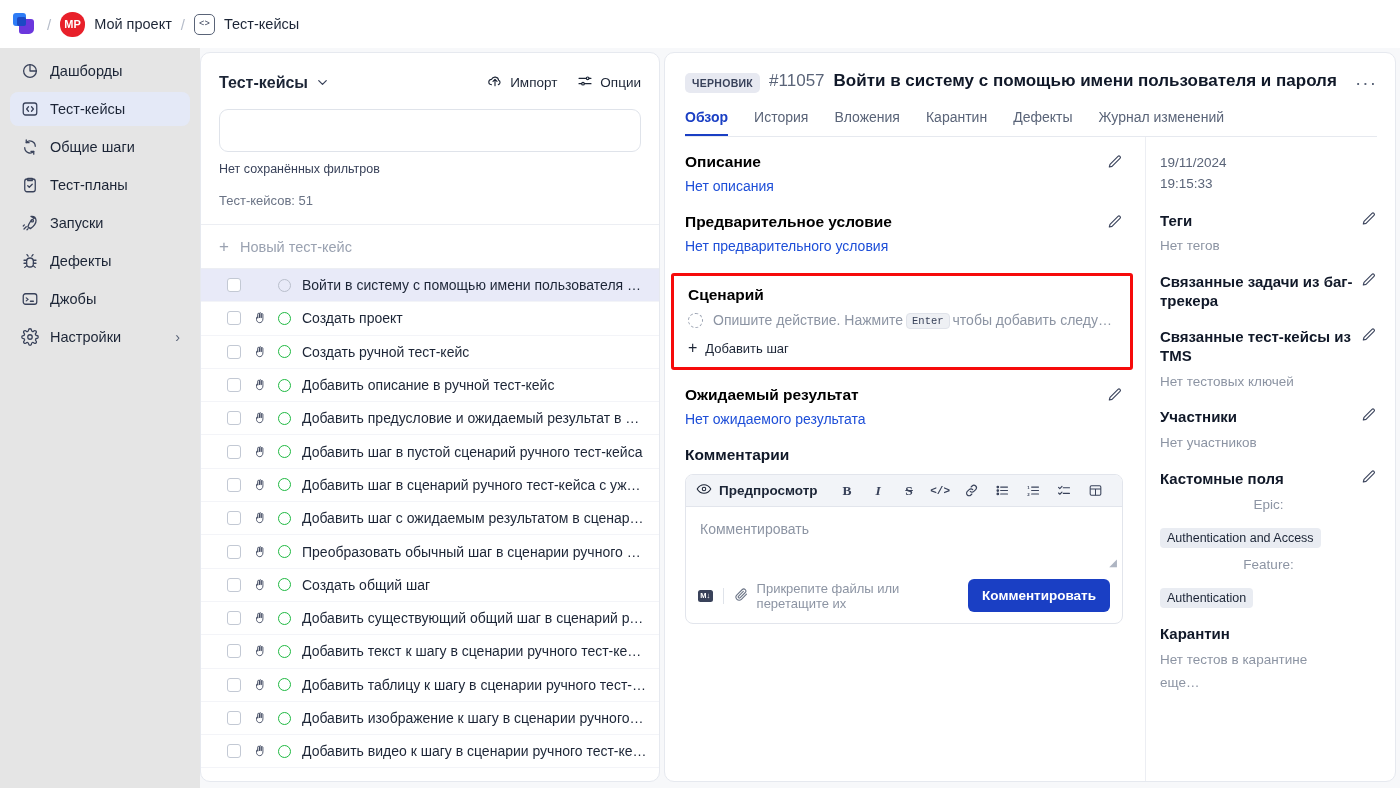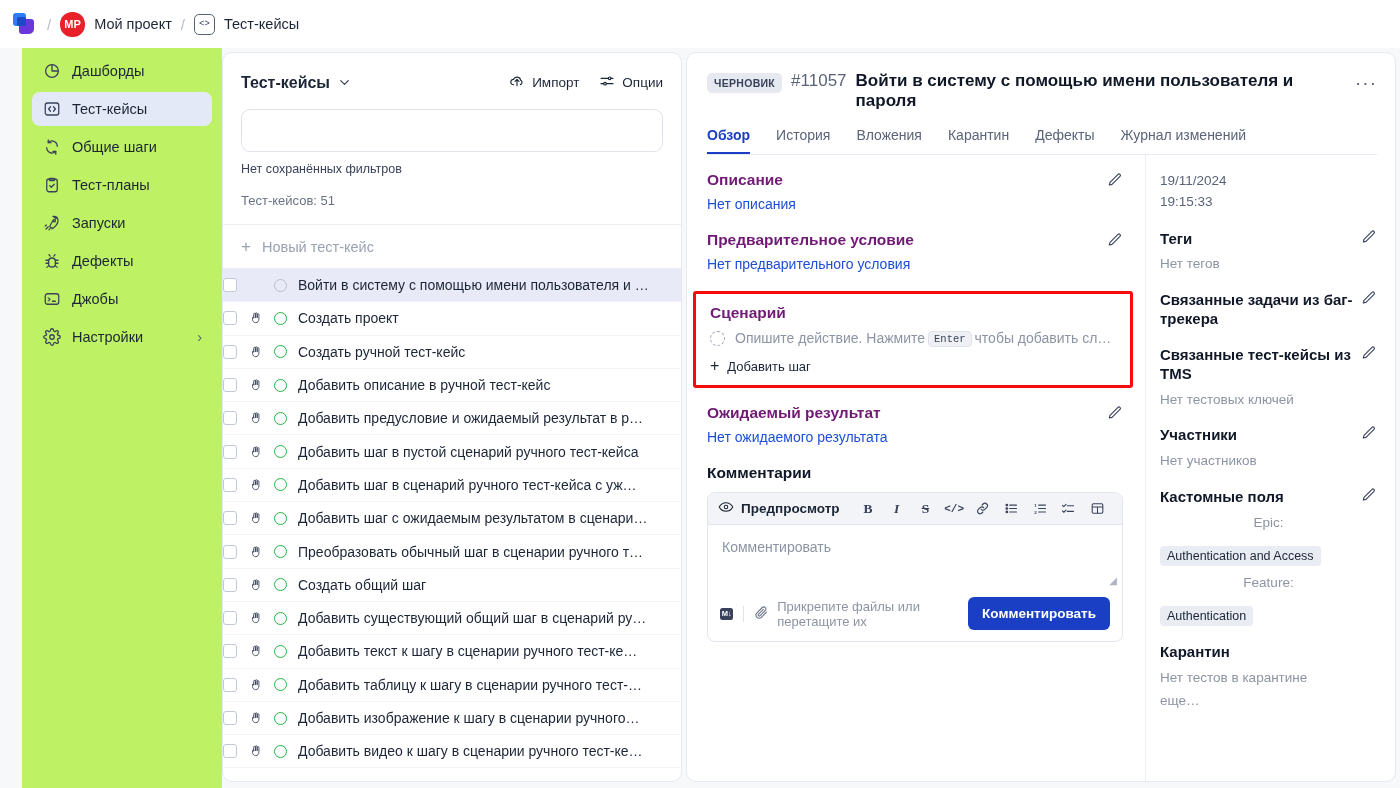--- a/index.html
+++ b/index.html
@@ -39,21 +39,21 @@
   .doc-link { display:flex; align-items:center; gap:8px; font-size:14.5px; color:#1c2536; cursor:pointer; }
   .avatar {
     width:30px; height:30px; border-radius:50%;
     background: linear-gradient(145deg,#4a5a70 0%,#2b3646 55%,#141b26 100%);
   }
 
   
   .body { flex:1; display:flex; min-height:0; }
 
   
-  .nav { width:200px; flex:0 0 200px; background:#bef264; padding:6px 10px 0 10px;margin-left:22px; }
+  .nav { width:200px; flex:0 0 200px; background:#e5e5e5; padding:6px 10px 0 10px; }
   .nav-item {
     height:34px; display:flex; align-items:center; gap:11px;
     padding:0 10px; border-radius:8px; margin-bottom:4px;
     font-size:14.5px; color:#1c2536; cursor:pointer;
   }
   .nav-item.active { background:#e4e9f7; font-weight:500; }
   .nav-ico { width:19px; height:19px; flex:0 0 19px; display:flex; align-items:center; justify-content:center; color:#39425a; }
   .nav-ico svg { width:18px; height:18px; display:block; }
   .nav-chev { margin-left:auto; color:#5a6478; }
 
@@ -75,21 +75,21 @@
   .no-filters { font-size:12.5px; color:#39425a; margin-top:10px; font-weight:500; }
   .tc-count { font-size:13px; color:#6a7385; margin-top:17px; }
   .new-case {
     display:flex; align-items:center; gap:11px; padding:13px 18px;
     font-size:14.5px; color:#9aa2b1; border-bottom:1px solid #eceef3; cursor:pointer;
   }
   .new-case .plus { color:#9aa2b1; font-size:17px; line-height:1; }
   .case-list { flex:1; overflow:hidden; }
   .case-row {
     display:flex; align-items:center; gap:11px;
-    height:33.3px; padding:0 12px 0 0; cursor:pointer;
+    height:33.3px; padding:0 12px 0 26px; cursor:pointer;
     border-bottom:1px solid #f3f4f8;
   }
   .case-row.selected { background:#e8eaf8; }
   .cbx { width:14px; height:14px; flex:0 0 14px; border:1.3px solid #c3c9d4; border-radius:3px; background:#fff; }
   .hand { width:15px; flex:0 0 15px; color:#39425a; display:flex; align-items:center; justify-content:center; }
   .hand svg { width:14px; height:14px; }
   .circ { width:13px; height:13px; flex:0 0 13px; border-radius:50%; border:1.6px solid #1fb942; }
   .circ.muted { border-color:#b9bfcc; }
   .case-label {
     font-size:14px; color:#1c2536; white-space:nowrap; overflow:hidden;
@@ -111,21 +111,21 @@
   .case-title { font-size:17px; font-weight:700; color:#101828; }
   .dots { margin-left:auto; color:#5a6478; font-size:19px; letter-spacing:1px; cursor:pointer; line-height:1; padding-top:2px; }
   .tabs { display:flex; gap:26px; margin-top:16px; border-bottom:1px solid #e6e9ef; }
   .tab { font-size:14px; color:#5a6478; padding-bottom:9px; cursor:pointer; white-space:nowrap; }
   .tab.active { color:#1a3fc4; font-weight:600; border-bottom:2.5px solid #1a3fc4; }
 
   .dt-body { flex:1; display:flex; min-height:0; }
   .dt-main { flex:1; padding:16px 22px 0 20px; min-width:0; overflow:hidden; }
   .sec { margin-bottom:19px; }
   .sec-head { display:flex; align-items:center; }
-  .sec-title { font-size:15.5px; font-weight:700; color:#701a75; }
+  .sec-title { font-size:15.5px; font-weight:700; color:#000000; }
   .pencil { margin-left:auto; color:#39425a; cursor:pointer; display:flex; }
   .pencil svg { width:16px; height:16px; }
   .sec-empty { font-size:14px; color:#1d4ed8; margin-top:7px; }
 
   .scenario-box {
     border:3px solid #f60b0b; border-radius:3px;
     margin:0 -10px 16px -14px; padding:10px 12px 11px 14px;
   }
   .sc-step { display:flex; align-items:center; gap:10px; margin-top:8px; }
   .dash-circle {

